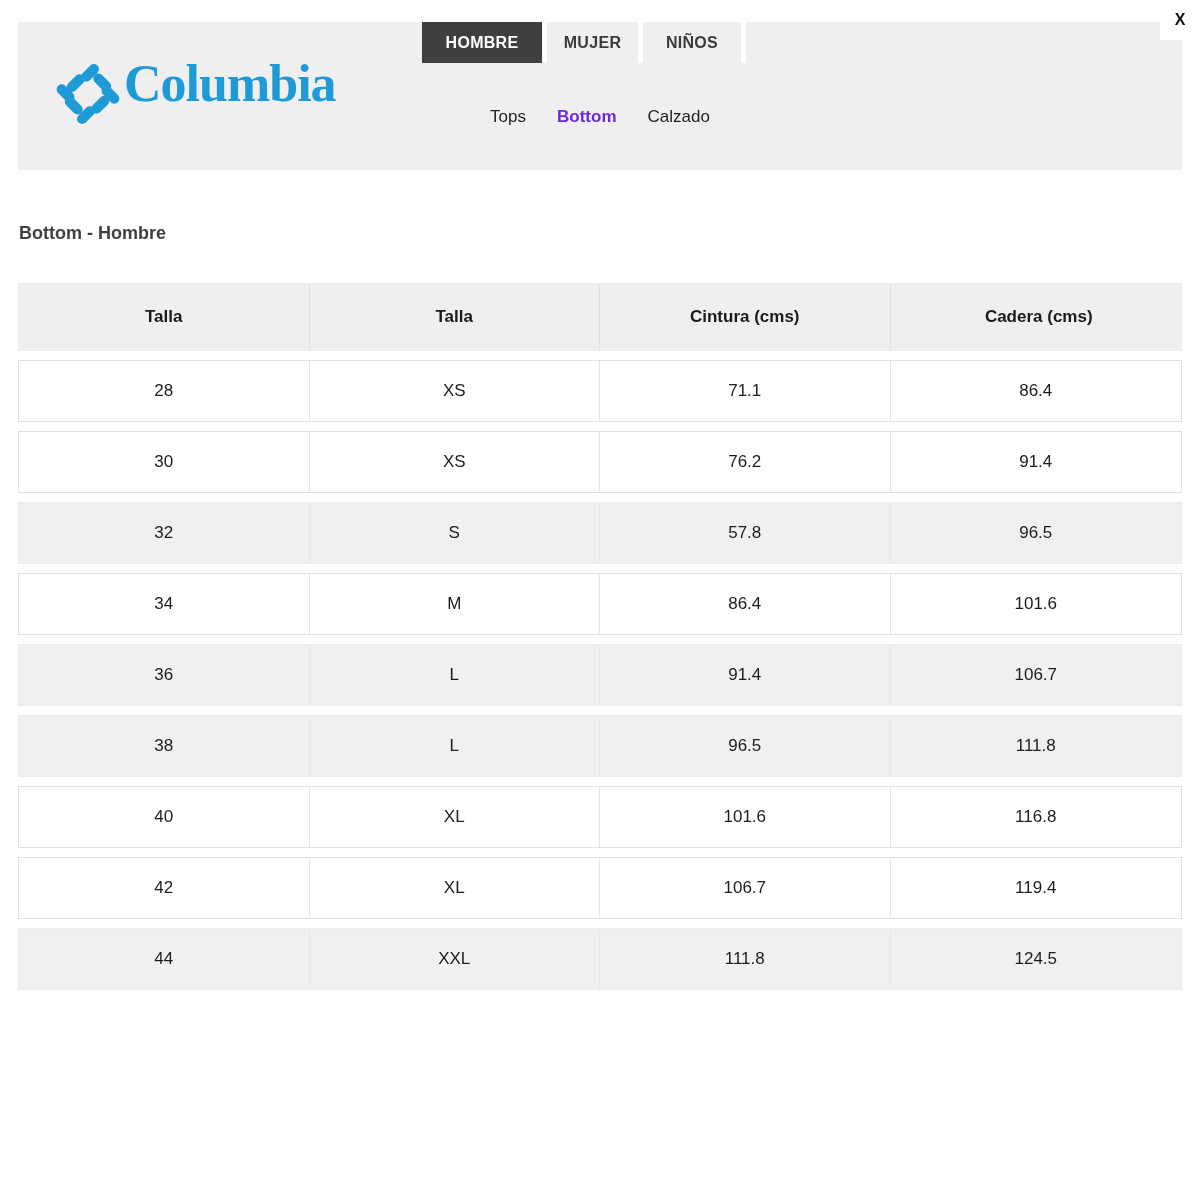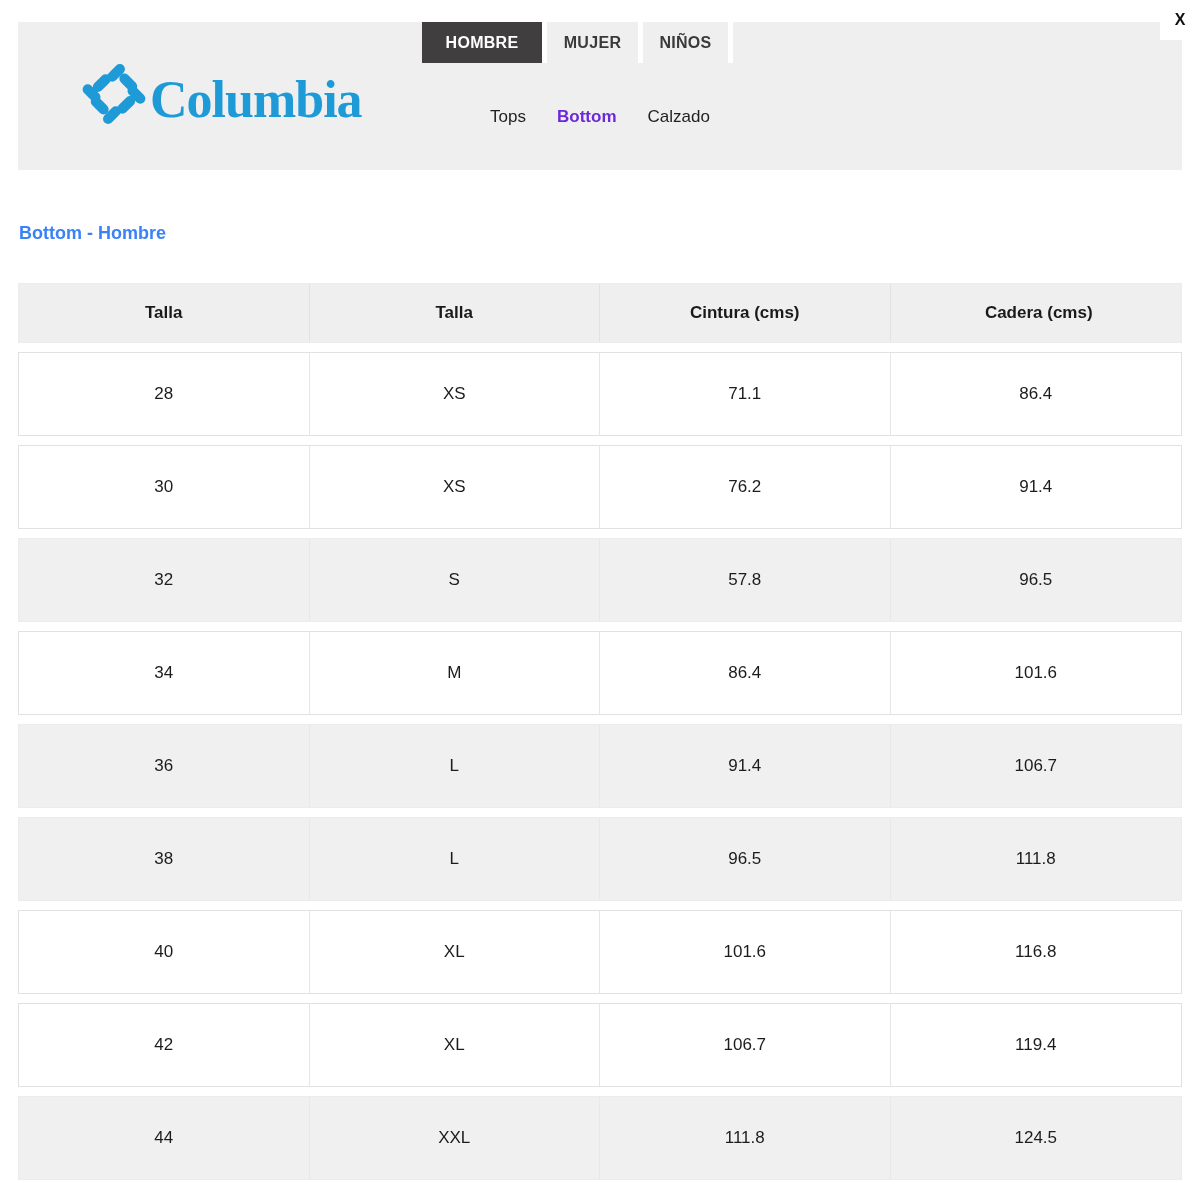--- a/index.html
+++ b/index.html
@@ -15,69 +15,69 @@
     display: flex; align-items: center; justify-content: center;
     cursor: pointer;
   }
 
   
   .header-panel {
     position: absolute; left: 18px; top: 22px; width: 1164px; height: 148px;
     background: #f0efef;
   }
   .logo {
-    position: absolute; left: 62px; top: 38px; display: flex; align-items: flex-end;
+    position: absolute; left: 36px; top: 38px; display: flex; align-items: flex-start;
   }
   .logo-mark { width: 68px; height: 68px; display: block; }
   .logo-word {
     font-family: "Liberation Serif", serif; font-weight: bold;
     font-size: 52px; letter-spacing: -1px; line-height: 1;
     margin-left: 2px; position: relative; top: -2px;
   }
 
   
   .tabs { position: absolute; left: 404px; top: 0; display: flex; }
   .tab {
     height: 41px; display: flex; align-items: center; justify-content: center;
     font-weight: bold; font-size: 16px; color: #3a3a3a;
     border-right: 5px solid #ffffff; cursor: pointer; letter-spacing: 0.3px;
     background: transparent;
   }
   .tab.t0 { width: 125px; }
   .tab.t1 { width: 96px; }
-  .tab.t2 { width: 90px; }
+  .tab.t2 { width: 103px; }
   .tab.active { background: #403e3e; color: #ffffff; }
 
   
   .subnav {
     position: absolute; left: 0; top: 85px; width: 100%;
     display: flex; justify-content: center; gap: 31px;
     font-size: 17px; color: #1f1f1f;
   }
   .subnav .subtab { cursor: pointer; }
   .subnav .subtab.active { font-weight: bold; color: #6d28d9; }
 
   
   .section-heading {
     position: absolute; left: 19px; top: 223px;
-    font-size: 18px; font-weight: bold; color: #3b82f6;
+    font-size: 18px; font-weight: bold; color: #404040;
   }
 
   
   .size-table { position: absolute; left: 18px; top: 283px; width: 1164px; }
   .thead {
-    display: flex; height: 60px; background: #f0efef;
+    display: flex; height: 68px; background: #f0efef;
     border: 1px solid #eeedec;
   }
   .thead .tcell {
     font-weight: bold; color: #1a1a1a; border-right: 1px solid #e3e2e1;
   }
   .thead .tcell:last-child { border-right: none; padding-left: 6px; }
   .trow {
-    display: flex; height: 84px; margin-top: 9px;
+    display: flex; height: 62px; margin-top: 9px;
     background: #ffffff; border: 1px solid #e2e1e0; justify-content: flex-end;
   }
   .trow.shaded { background: #f0f0f0; border-color: #edecec; }
   .tcell {
     flex: 1 1 25%; display: flex; align-items: center; justify-content: center;
     font-size: 17px; color: #1c1c1c; border-right: 1px solid #e7e6e5;
   }
   .trow.shaded .tcell { border-right-color: #e9e8e7; }
   .tcell:last-child { border-right: none; }
 </style>

